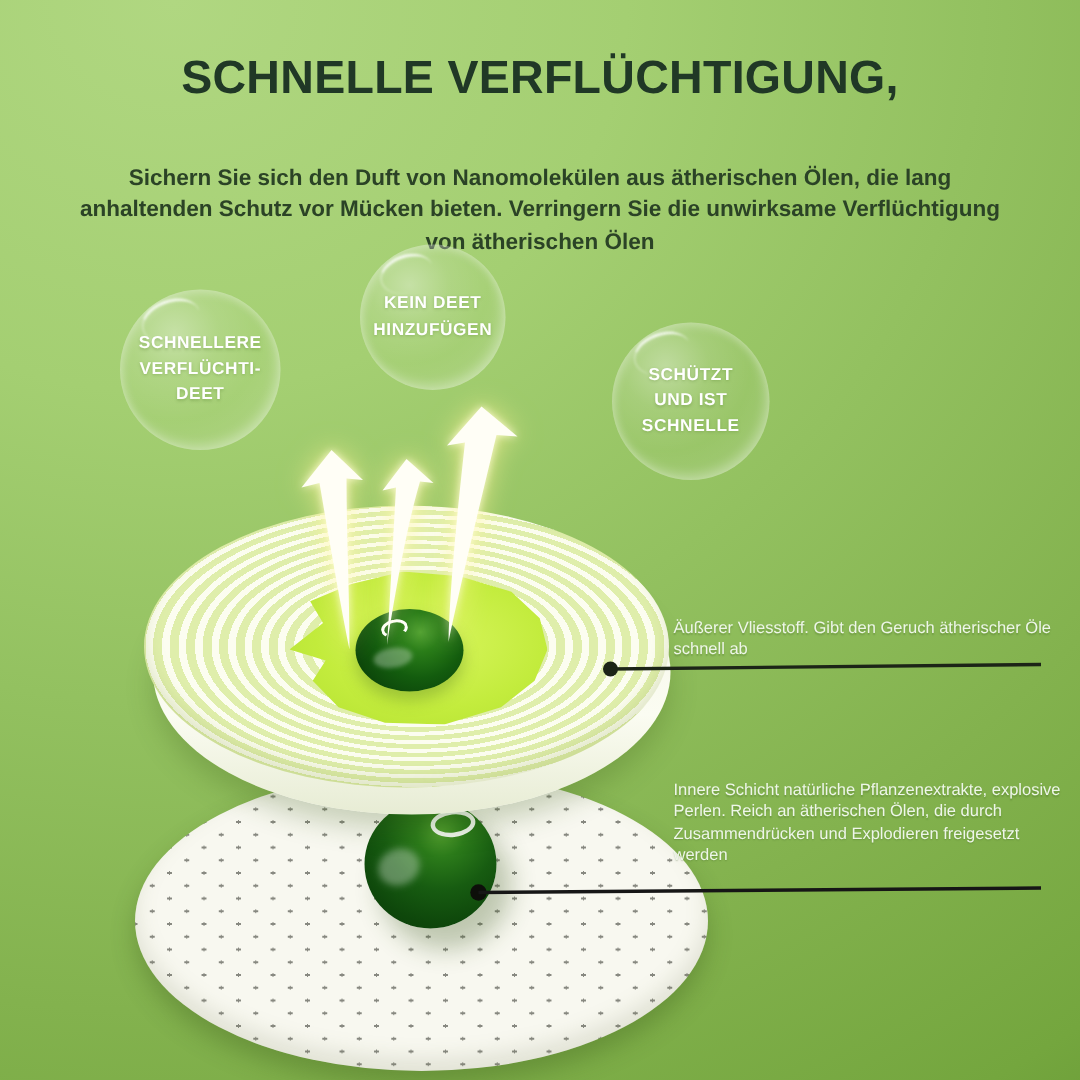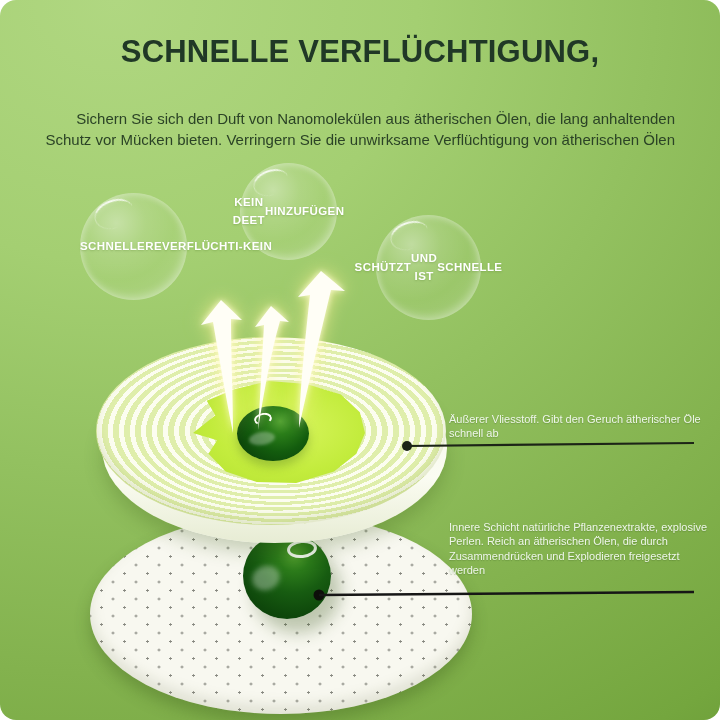--- a/index.html
+++ b/index.html
@@ -1,55 +1,54 @@
 <!DOCTYPE html>
 <html><head>
 <meta charset="utf-8">
 <style>
   html,body{margin:0;padding:0;}
   .stage{
     position:relative;width:720px;height:720px;overflow:hidden;
     font-family:"Liberation Sans",sans-serif;
     background:radial-gradient(150% 130% at 16% 0%,
       #b0d781 0%, #a4cf72 28%, #93c160 50%, #83b24e 72%, #74a63e 92%, #6b9c38 100%);
-    border-radius:16px;
   }
   
   .title{
     position:absolute;top:14px;left:0;width:100%;text-align:center;
     font-size:31px;font-weight:800;letter-spacing:0.2px;line-height:1.12;
     color:#203826;
   }
   .subtitle{
-    position:absolute;top:93px;left:45px;width:630px;text-align:right;
-    font-size:15px;line-height:1.42;color:#2b4326;font-weight:400;
+    position:absolute;top:93px;left:45px;width:630px;text-align:center;
+    font-size:15px;line-height:1.42;color:#2b4326;font-weight:700;
   }
   
   .bubble{
     position:absolute;border-radius:50%;
     background:radial-gradient(circle at 34% 28%,
       rgba(255,255,255,0.36) 0%, rgba(255,255,255,0.12) 28%,
       rgba(255,255,255,0.03) 55%, rgba(255,255,255,0.10) 78%,
       rgba(255,255,255,0.45) 93%, rgba(255,255,255,0.10) 100%);
     box-shadow:inset -2px -3px 8px rgba(255,255,255,0.35),
                inset  2px  3px 6px rgba(255,255,255,0.25);
-    display:flex;justify-content:center;align-items:center;
+    display:flex;flex-direction:column;justify-content:center;align-items:center;
     color:#ffffff;font-weight:700;font-size:11.5px;letter-spacing:0.4px;
     text-align:center;line-height:1.5;
     text-shadow:0 1px 2px rgba(90,130,50,0.35);
   }
   .bubble::before{
     content:"";position:absolute;top:7%;left:13%;width:36%;height:24%;
     border-radius:50%;border-top:2px solid rgba(255,255,255,0.85);
     border-left:1px solid rgba(255,255,255,0.35);
     transform:rotate(-20deg);filter:blur(0.6px);
   }
-  .bubble-1{left:80px;top:193px;width:107px;height:107px;justify-content:space-between;}
+  .bubble-1{left:80px;top:193px;width:107px;height:107px;}
   .bubble-2{left:240px;top:163px;width:97px;height:97px;}
-  .bubble-3{left:376px;top:215px;width:105px;height:105px;}
+  .bubble-3{left:408px;top:215px;width:105px;height:105px;}
   
   .disc-under{
     position:absolute;left:102px;top:353px;width:345px;height:190px;border-radius:50%;
     background:linear-gradient(180deg,#f2f5e2,#fbfcf2 65%,#e7ecd4);
     box-shadow:0 10px 18px rgba(60,90,25,0.25);
   }
   .disc-striped{
     position:absolute;left:96px;top:337px;width:350px;height:188px;border-radius:50%;
     background:repeating-radial-gradient(ellipse farthest-side at 52% 50%,
       #fcfdf0 0px,#fcfdf0 5px,#dfeeab 5px,#dfeeab 11px);
@@ -117,21 +116,21 @@
 <div class="stage">
 
   <h1 class="title">
     <span>SCHNELLE VERFLÜCHTIGUNG,</span><br>
   </h1>
   <p class="subtitle">Sichern Sie sich den Duft von Nanomolekülen aus ätherischen Ölen, die lang anhaltenden Schutz vor Mücken bieten. Verringern Sie die unwirksame Verflüchtigung von ätherischen Ölen</p>
 
   <div class="bubble bubble-1">
     <span>SCHNELLERE</span>
     <span>VERFLÜCHTI-</span>
-    <span>KEIN</span>
+    <span>DEET</span>
   </div>
   <div class="bubble bubble-2">
     <span>KEIN DEET</span>
     <span>HINZUFÜGEN</span>
   </div>
   <div class="bubble bubble-3">
     <span>SCHÜTZT</span>
     <span>UND IST</span>
     <span>SCHNELLE</span>
   </div>

